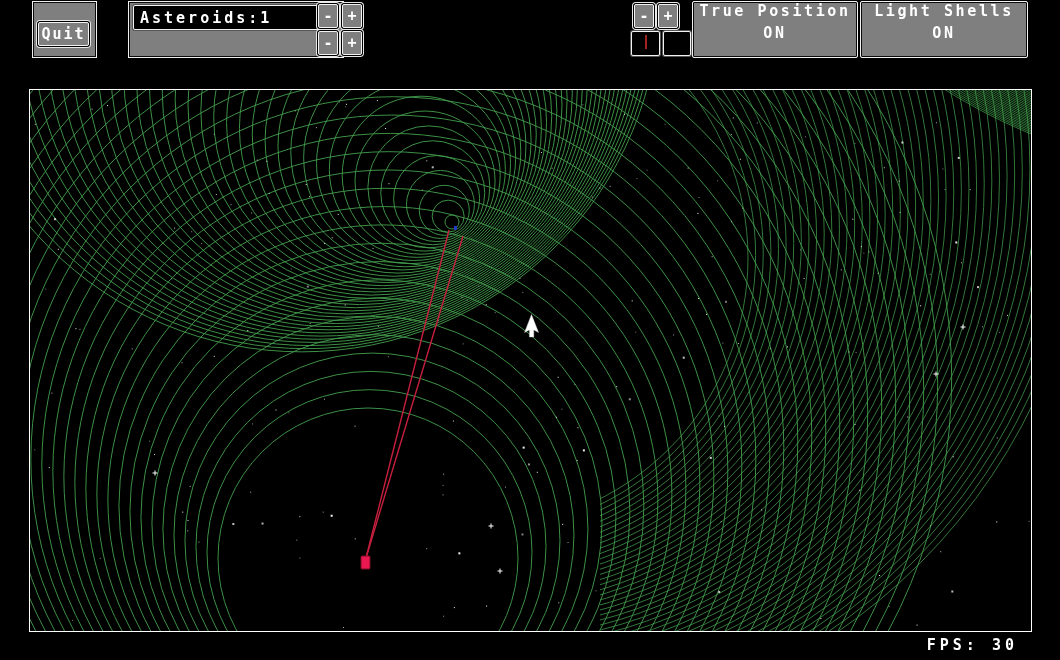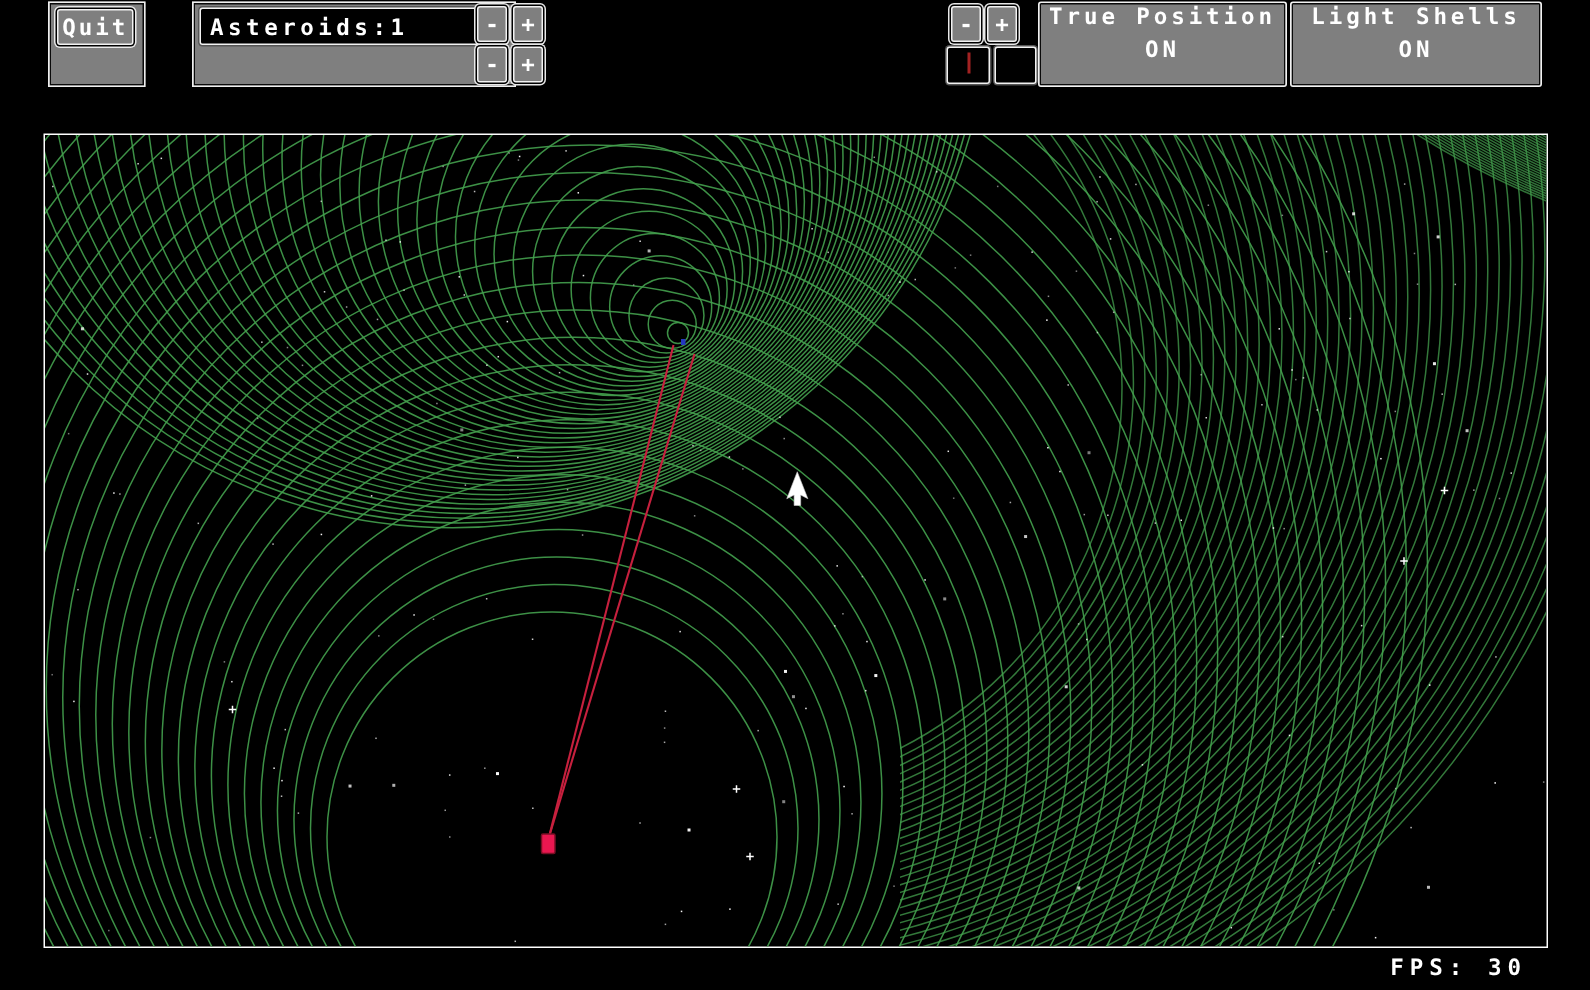--- a/index.html
+++ b/index.html
@@ -54,21 +54,21 @@
     color:#fff; font-weight:bold; font-size:15px; letter-spacing:4px;
     text-align:right; white-space:nowrap;
   }
 </style>
 </head>
 <body>
 
 <div class="toolbar">
 
   <div class="panel" style="left:32px; top:1px; width:65px; height:57px;">
-    <div class="btn3d" style="left:5px; top:4px; width:51px; height:24px; letter-spacing:2px;">Quit</div>
+    <div class="btn3d" style="left:5px; top:20px; width:51px; height:24px; letter-spacing:2px;">Quit</div>
   </div>
 
   <div class="panel" style="left:99px; top:1px; width:216px; height:57px;margin-left:29px;">
     <div class="readout" style="left:4px; top:3px; width:206px; height:25px;">Asteroids:1</div>
   </div>
 
   <div class="btn3d" style="left:318px; top:4px;  width:20px; height:24px;">-</div>
   <div class="btn3d" style="left:342px; top:4px;  width:20px; height:24px;">+</div>
   <div class="btn3d" style="left:318px; top:31px; width:20px; height:24px;">-</div>
   <div class="btn3d" style="left:342px; top:31px; width:20px; height:24px;">+</div>

